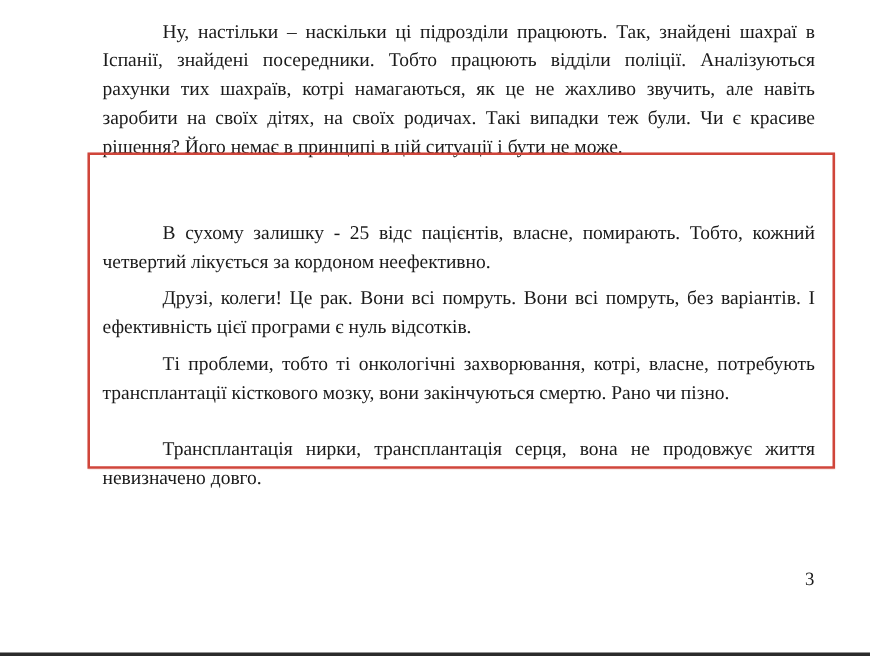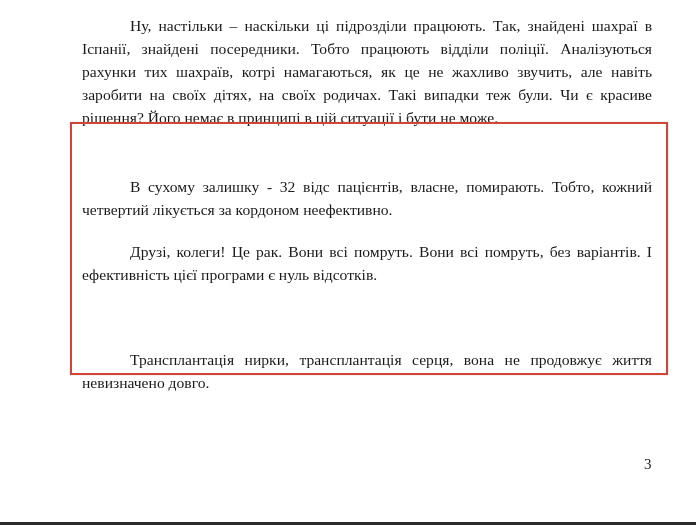--- a/index.html
+++ b/index.html
@@ -29,20 +29,21 @@
   }
 </style>
 </head>
 <body>
 
 <div class="page">
   <p class="para" style="top:14px;">Ну, настільки – наскільки  ці підрозділи працюють. Так, знайдені шахраї в Іспанії, знайдені посередники. Тобто працюють відділи поліції. Аналізуються рахунки тих шахраїв, котрі намагаються, як це  не жахливо звучить, але навіть заробити на своїх дітях, на своїх родичах. Такі випадки теж були. Чи є красиве рішення? Його немає в принципі в цій ситуації і бути не може.</p>
 
   <div class="highlight-box"></div>
 
-  <p class="para" style="top:175px;">В сухому залишку - 32 відс пацієнтів, власне, помирають.  Тобто, кожний четвертий лікується за кордоном неефективно.</p>
-  <p class="para" style="top:240px;">Друзі, колеги! Це рак.  Вони всі помруть. Вони всі помруть, без варіантів. І ефективність цієї програми є нуль відсотків.</p>
+  <p class="para" style="top:175px;">В сухому залишку - 25 відс пацієнтів, власне, помирають.  Тобто, кожний четвертий лікується за кордоном неефективно.</p>
+  <p class="para" style="top:227px;">Друзі, колеги! Це рак.  Вони всі помруть. Вони всі помруть, без варіантів. І ефективність цієї програми є нуль відсотків.</p>
+  <p class="para" style="top:280px;">Ті проблеми, тобто ті онкологічні захворювання, котрі, власне, потребують трансплантації кісткового мозку, вони закінчуються смертю. Рано чи пізно.</p>
   <p class="para" style="top:348px;">Трансплантація нирки, трансплантація серця, вона не продовжує життя невизначено довго.</p>
 
 
   <div class="page-num">3</div>
 </div>
 <div class="bottom-bar"></div>
 
 </body></html>

